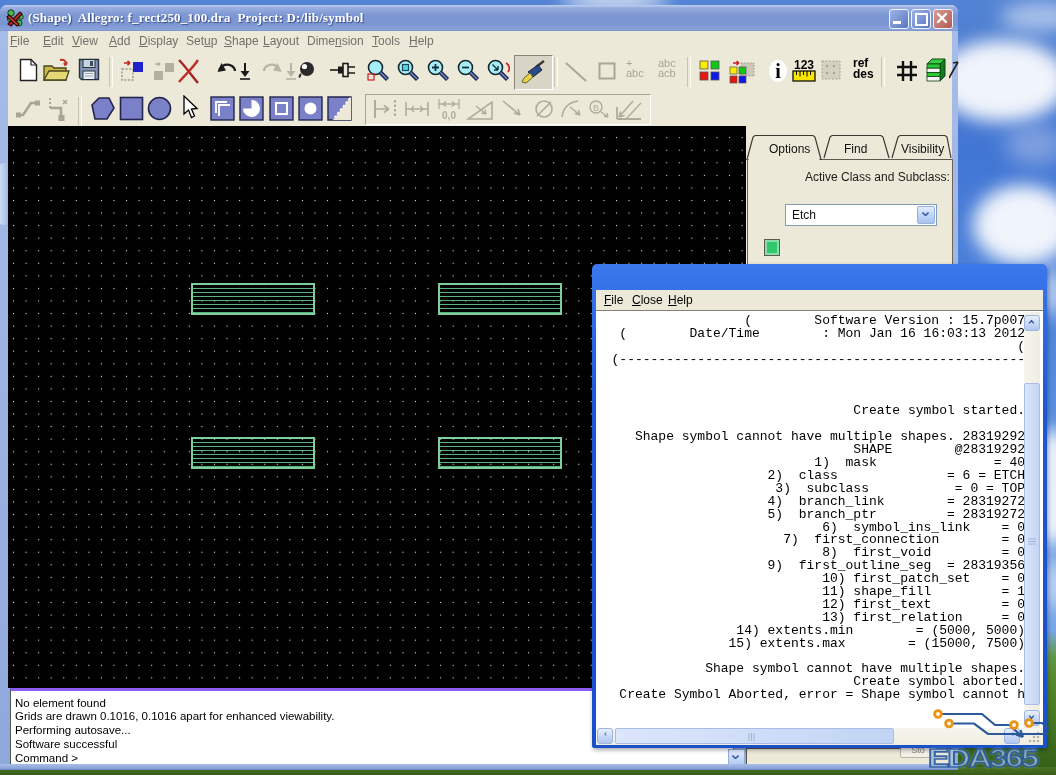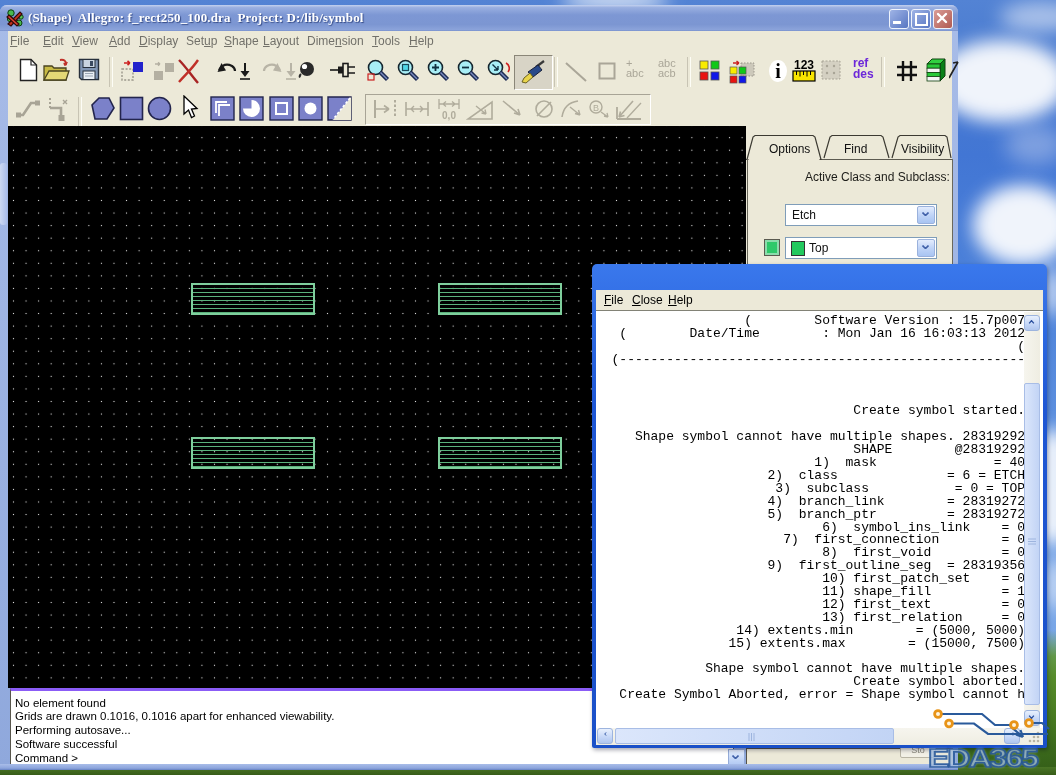--- a/index.html
+++ b/index.html
@@ -288,21 +288,21 @@
   <svg class="ic" style="left:813px;top:8px" width="20" height="20" viewBox="0 0 20 20">
     <rect x="1" y="1" width="18" height="18" fill="#d4d0c2" stroke="#a8a496" stroke-width="1" stroke-dasharray="2 1.5"></rect>
     <g fill="#a8a496">
         <circle cx="6" cy="6" r="1.2"></circle>
         <circle cx="13" cy="6" r="1.2"></circle>
         <circle cx="6" cy="13" r="1.2"></circle>
         <circle cx="13" cy="13" r="1.2"></circle>
       </g>
   </svg>
 
-  <div class="abs" style="left:845px;top:6px;color:#6d28d9;font-size:12px;line-height:11px;font-weight:bold;"> ref<br>des</div>
+  <div class="abs" style="left:845px;top:6px;color:#000000;font-size:12px;line-height:11px;font-weight:bold;"> ref<br>des</div>
 
   <svg class="ic" style="left:888px;top:7px" width="22" height="24" viewBox="0 0 22 24">
     <path d="M7 2 V22 M15 2 V22 M1 8 H21 M1 16 H21" stroke="#101010" stroke-width="2.4"></path>
   </svg>
 
   <svg class="ic" style="left:916px;top:6px" width="24" height="25" viewBox="0 0 24 25">
     <path d="M3 6 L8 1 L21 1 L16 6 Z" fill="#30d040" stroke="#104010" stroke-width="1"></path>
     <path d="M16 6 L21 1 L21 18 L16 23 Z" fill="#0a8018" stroke="#104010" stroke-width="1"></path>
     <rect x="3" y="6" width="13" height="4.2" fill="#28c838" stroke="#104010" stroke-width=".8"></rect>
     <rect x="3" y="10.2" width="13" height="4.2" fill="#f4f4f4" stroke="#104010" stroke-width=".8"></rect>
@@ -434,29 +434,20 @@
   <div id="aclabel">Active Class and Subclass:</div>
   <div class="combo" style="left:39px;top:78px;">
     <div class="txt">Etch</div>
     <div class="cbtn">
         <svg class="chev" viewBox="0 0 7 4">
           <path d="M0.5 0.5 L3.5 3.5 L6.5 0.5" stroke="#4060a8" stroke-width="1.6" fill="none"></path>
         </svg>
       </div>
   </div>
   <div class="abs" style="left:18px;top:113px;width:14px;height:15px;background:#2ec96a;border:1px solid #5a5a50;box-shadow:inset 0 0 0 2px #8cdcac;"></div>
-  <div class="combo" style="left:39px;top:111px;">
-    <div class="abs" style="left:5px;top:3px;width:12px;height:13px;background:#22c95e;border:1px solid #333;"></div>
-    <div class="txt" style="left:23px;">Top</div>
-    <div class="cbtn">
-        <svg class="chev" viewBox="0 0 7 4">
-          <path d="M0.5 0.5 L3.5 3.5 L6.5 0.5" stroke="#4060a8" stroke-width="1.6" fill="none"></path>
-        </svg>
-      </div>
-  </div>
 </div>
 <div id="console">
   <div class="line" style="top:6px">No element found</div>
   <div class="line" style="top:19px">Grids are drawn 0.1016, 0.1016 apart for enhanced viewability.</div>
   <div class="line" style="top:33px">Performing autosave...</div>
   <div class="line" style="top:47px">Software successful</div>
   <div class="line" style="top:61px">Command &gt;</div>
 </div>
 <div id="cdrop">
     <svg class="chev" style="left:3px;top:5px" viewBox="0 0 7 4" width="9" height="5">

